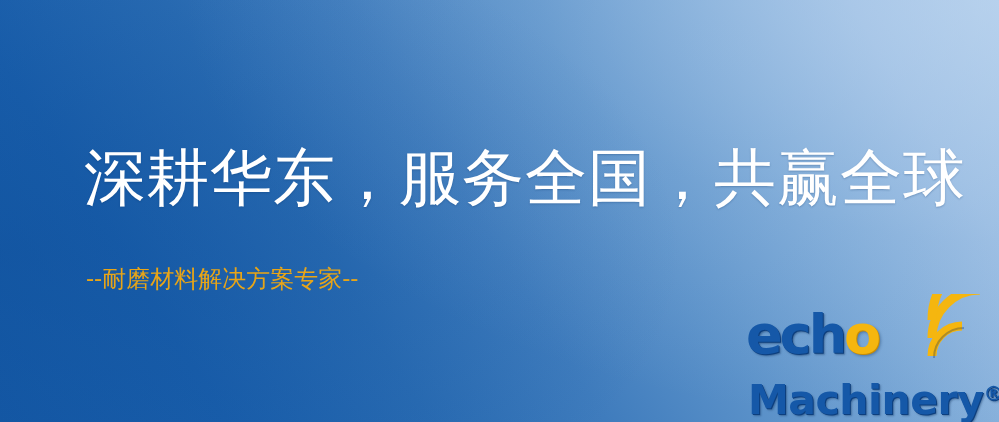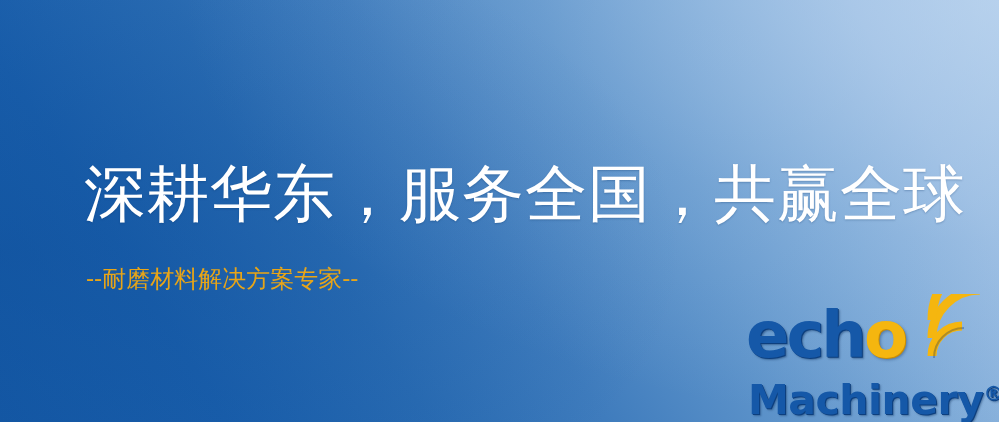--- a/index.html
+++ b/index.html
@@ -47,28 +47,27 @@
                 rgba(13,78,153,0.42) 0%,
                 rgba(13,78,153,0.14) 45%,
                 rgba(13,78,153,0) 72%);
     pointer-events: none;
   }
 
   .headline {
     position: absolute;
     left: 84px;
     top: 150px;
-    font-family: Liberation Serif, serif;
+    font-family: Liberation Mono, monospace;
     font-size: 62px;
     line-height: 1.05;
     color: #ffffff;
     letter-spacing: 1px;
     white-space: nowrap;
     text-shadow: 0 1px 2px rgba(10,50,100,0.28);
-    margin-top: 12px;
   }
 
   .subtitle {
     position: absolute;
     left: 86px;
     top: 265px;
     font-family: "DejaVu Serif", "Liberation Serif", serif;
     font-size: 24px;
     line-height: 1.2;
     color: #e8a517;
@@ -86,21 +85,21 @@
   }
 
   .logo-wordmark {
     position: absolute;
     left: 0;
     top: 0;
     height: 78px;
     width: 200px;
     font-family: "DejaVu Sans", "Liberation Sans", sans-serif;
     font-weight: bold;
-    font-size: 64px;
+    font-size: 54px;
     line-height: 78px;
     letter-spacing: -3px;
   }
   .logo-echo-blue {
     color: #1558a8;
     text-shadow:
       1px 1px 0 #0d3f7e,
       2px 2px 2px rgba(12,44,88,0.45);
   }
   .logo-echo-gold {

